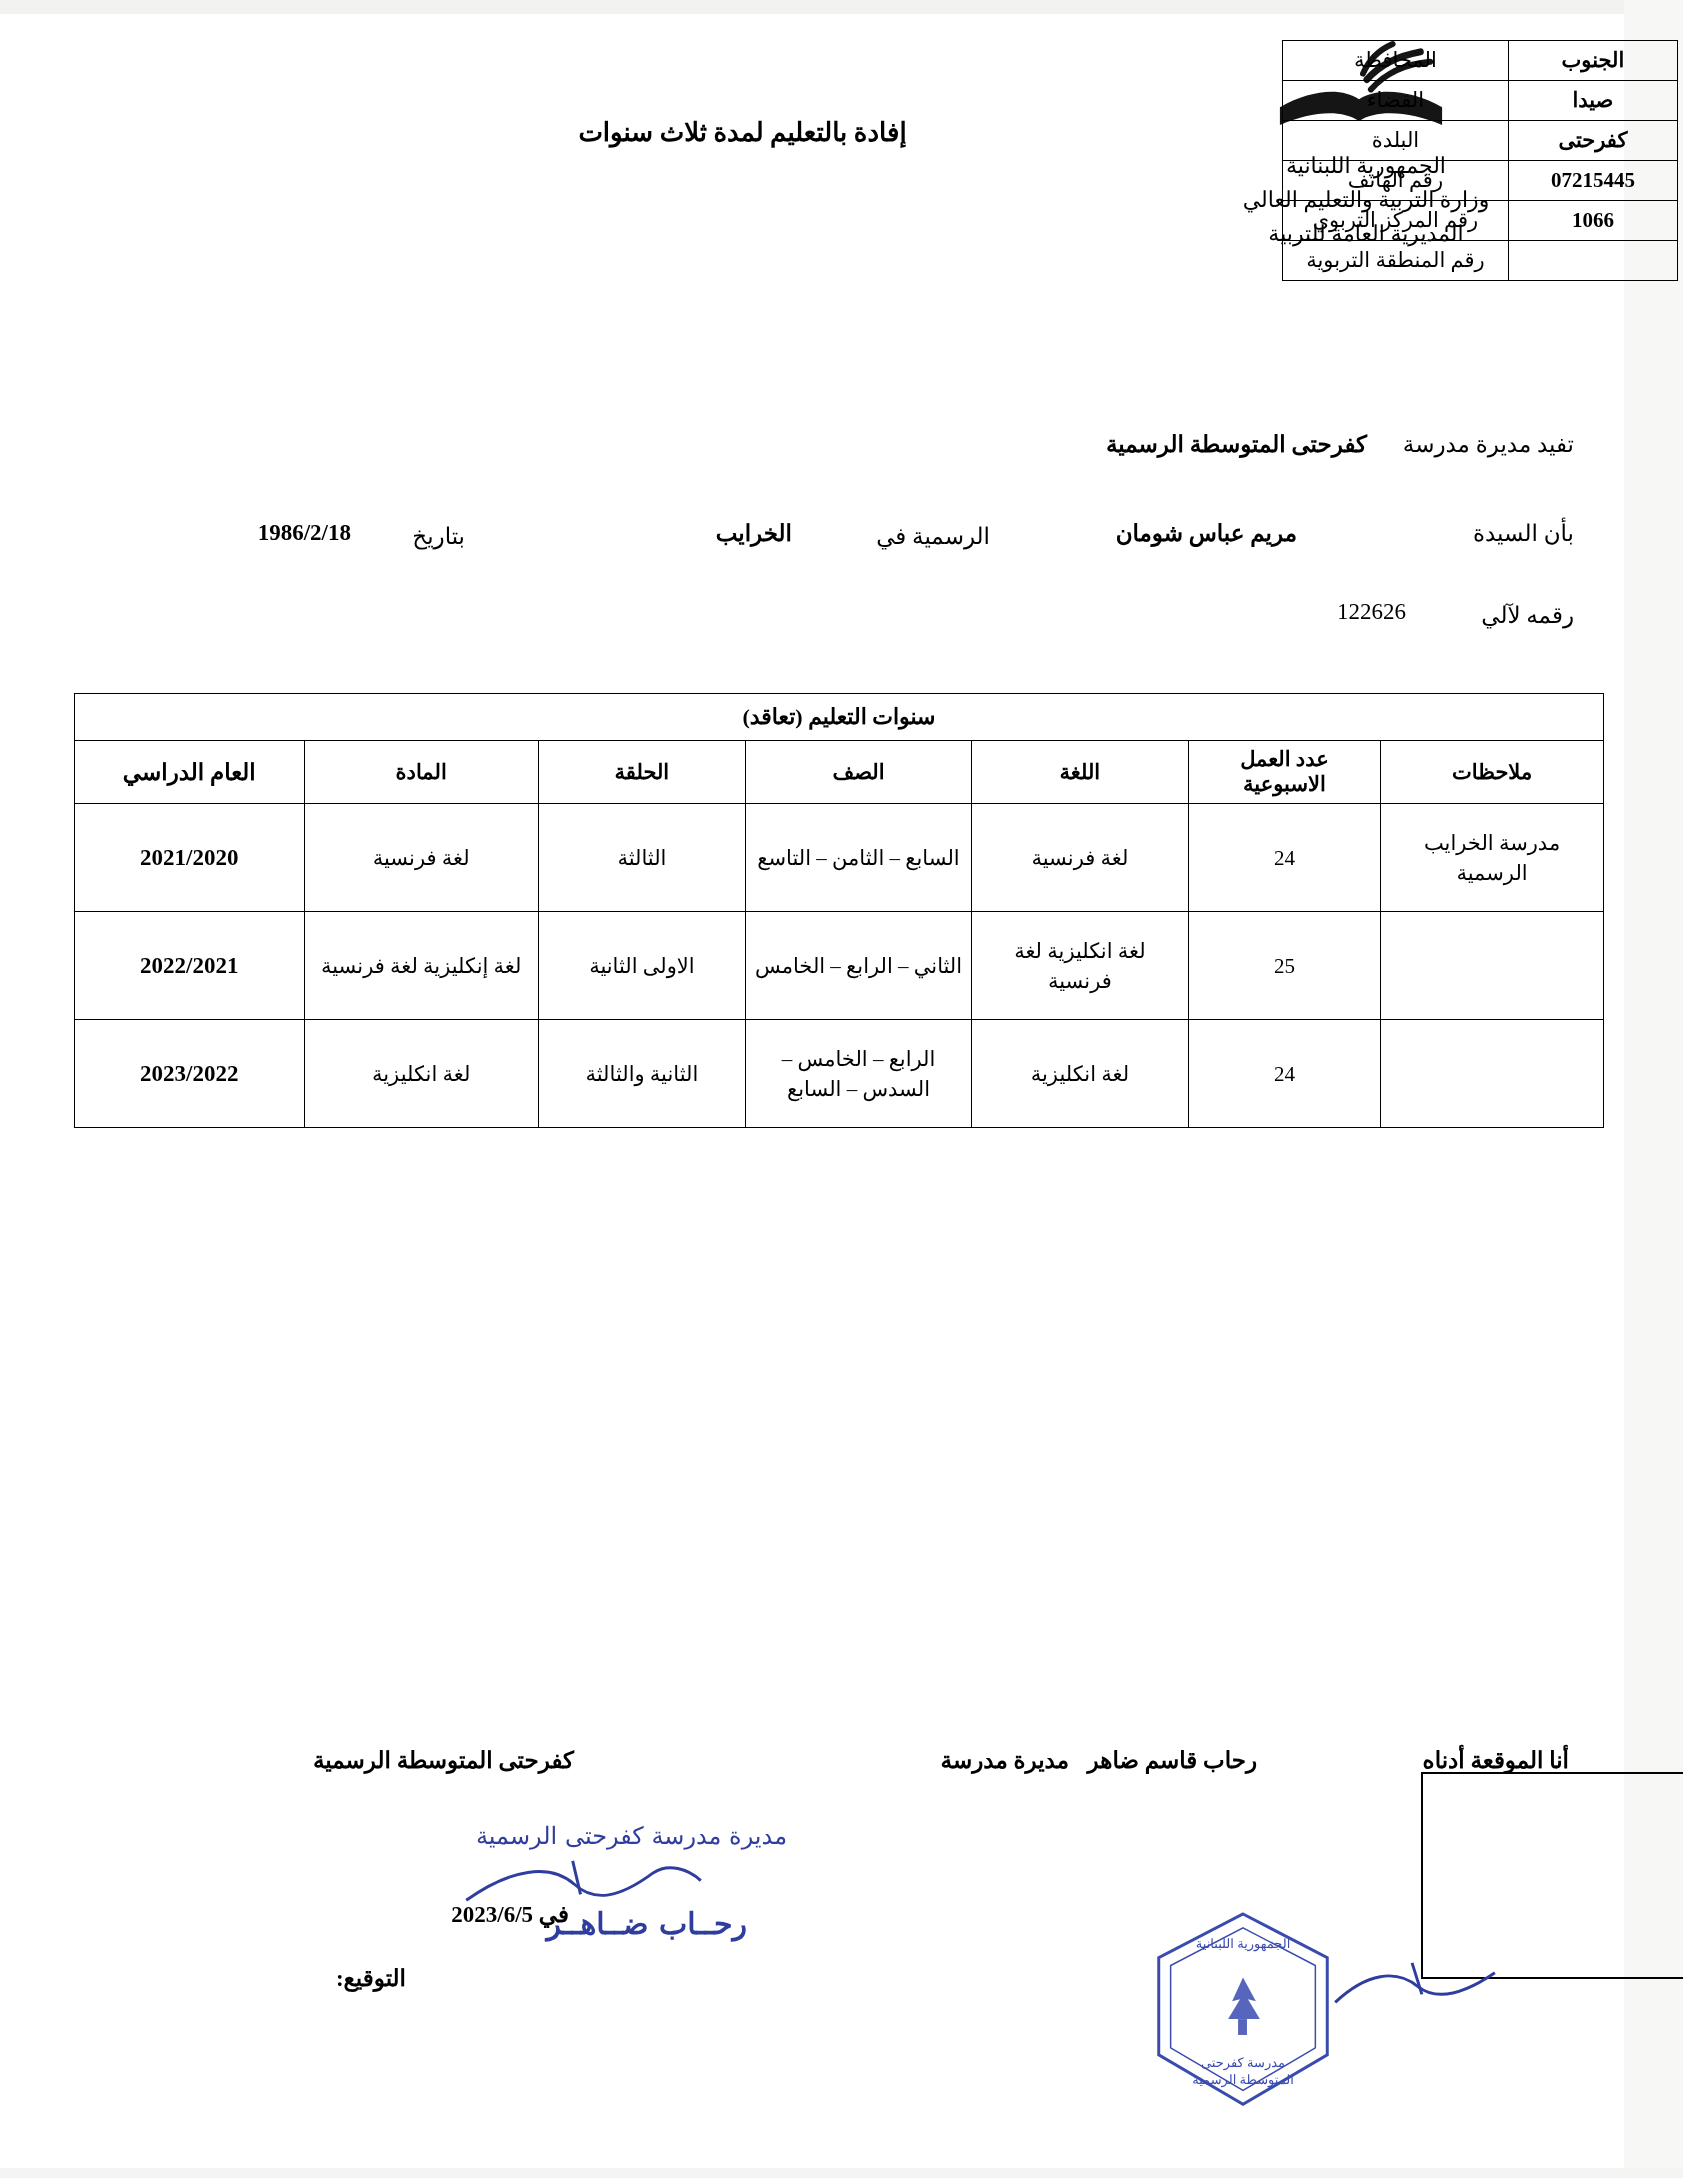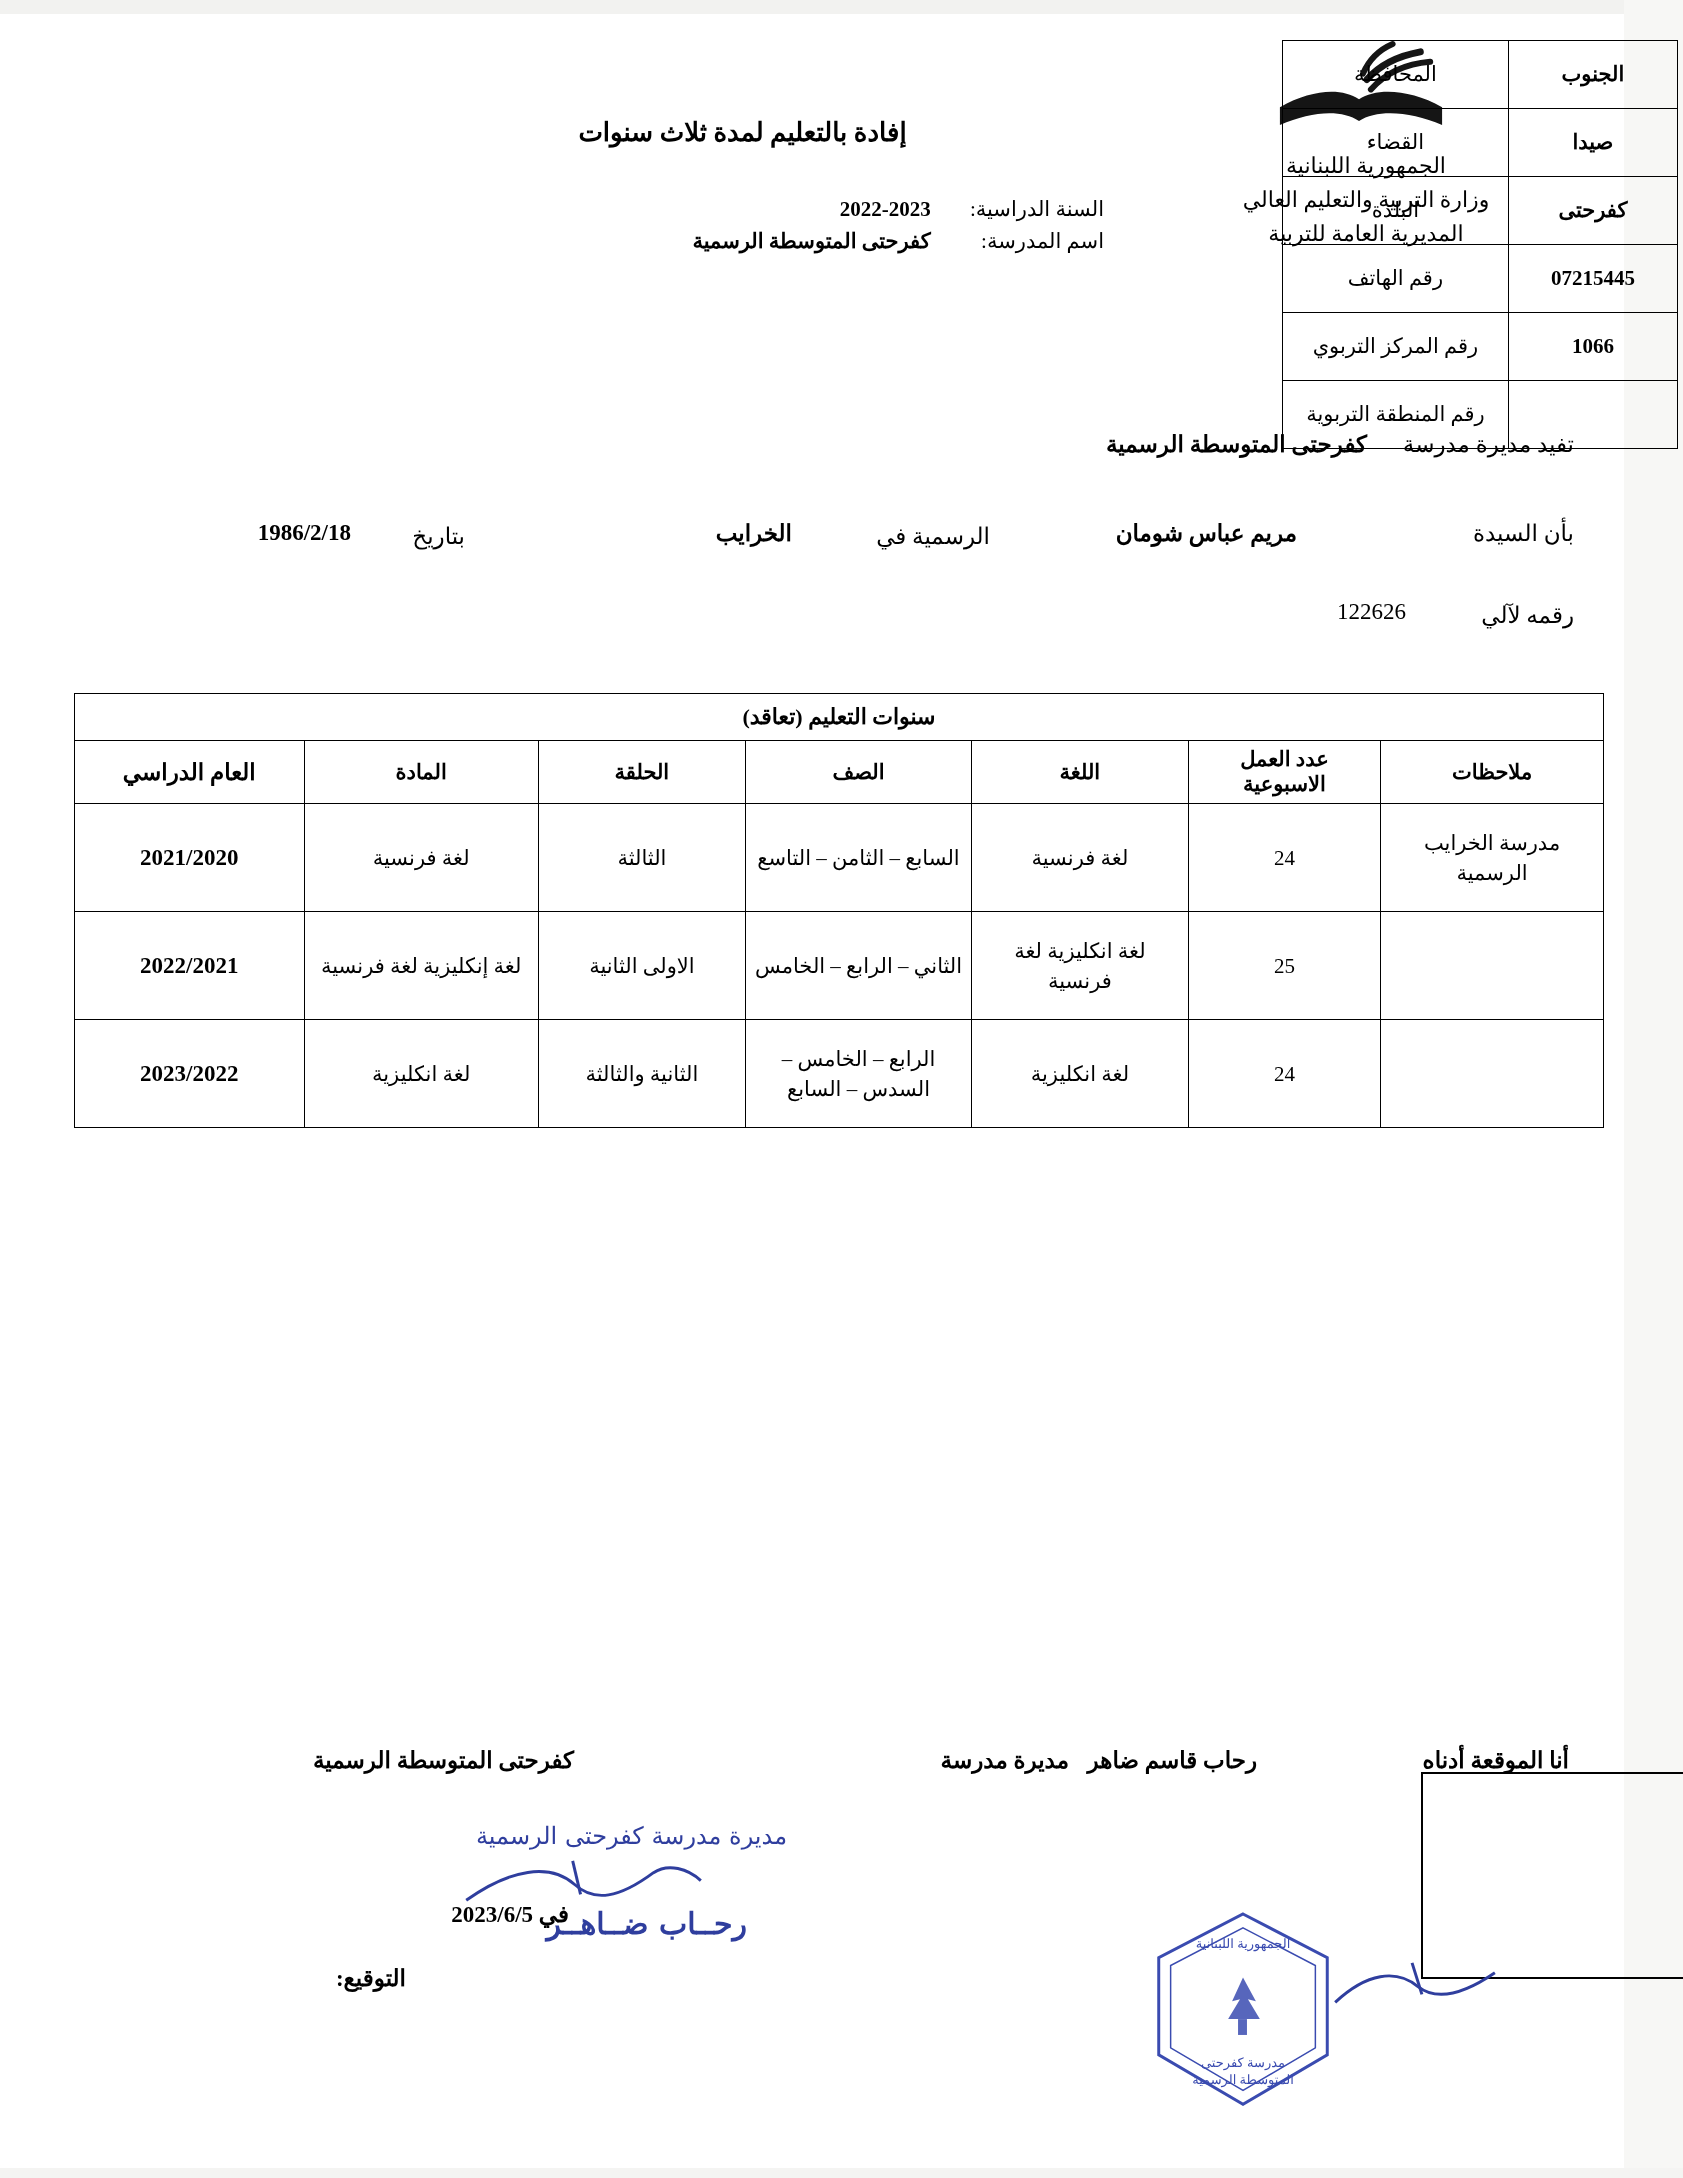--- a/index.html
+++ b/index.html
@@ -85,21 +85,21 @@
     position: absolute;
     top: 40px;
     left: 1282px;
     width: 396px;
     border-collapse: collapse;
     font-size: 21px;
   }
   .info-table td {
     border: 1px solid #000;
     height: 33px;
-    padding: 17px 10px;
+    padding: 3px 10px;
   }
   .info-table td.label {
     width: 233px;
     text-align: center;
   }
   .info-table td.value {
     width: 163px;
     text-align: center;
     font-weight: bold;
   }
@@ -236,30 +236,20 @@
   </svg>
 
   <div class="ministry">
     <div>الجمهورية اللبنانية</div>
     <div>وزارة التربية والتعليم العالي</div>
     <div>المديرية العامة للتربية</div>
   </div>
 
   <div class="doc-title">إفادة بالتعليم لمدة ثلاث سنوات</div>
 
-  <div class="school-year-row">
-    <div>
-      <span class="sy-label">السنة الدراسية:</span>
-      <span class="sy-value">2022-2023</span>
-    </div>
-    <div>
-      <span class="sy-label">اسم المدرسة:</span>
-      <span class="sy-value">كفرحتى المتوسطة الرسمية</span>
-    </div>
-  </div>
 
   <table class="info-table">
     <tbody>
       <tr>
         <td class="value">الجنوب</td>
         <td class="label">المحافظة</td>
       </tr>
       <tr>
         <td class="value">صيدا</td>
         <td class="label">القضاء</td>

